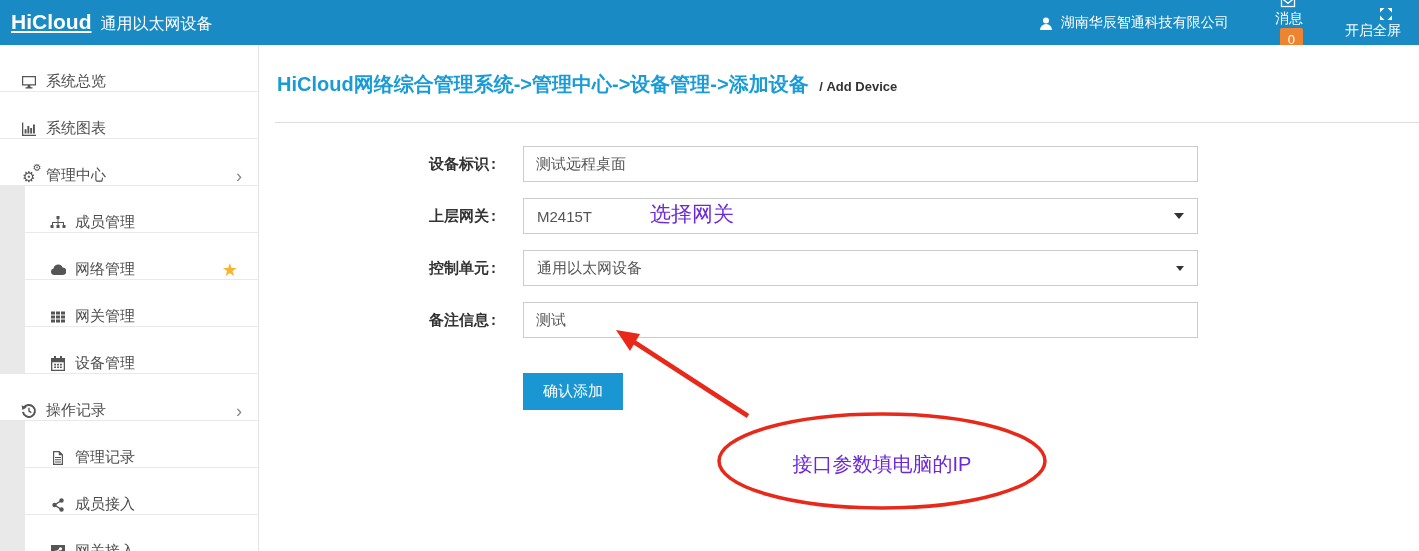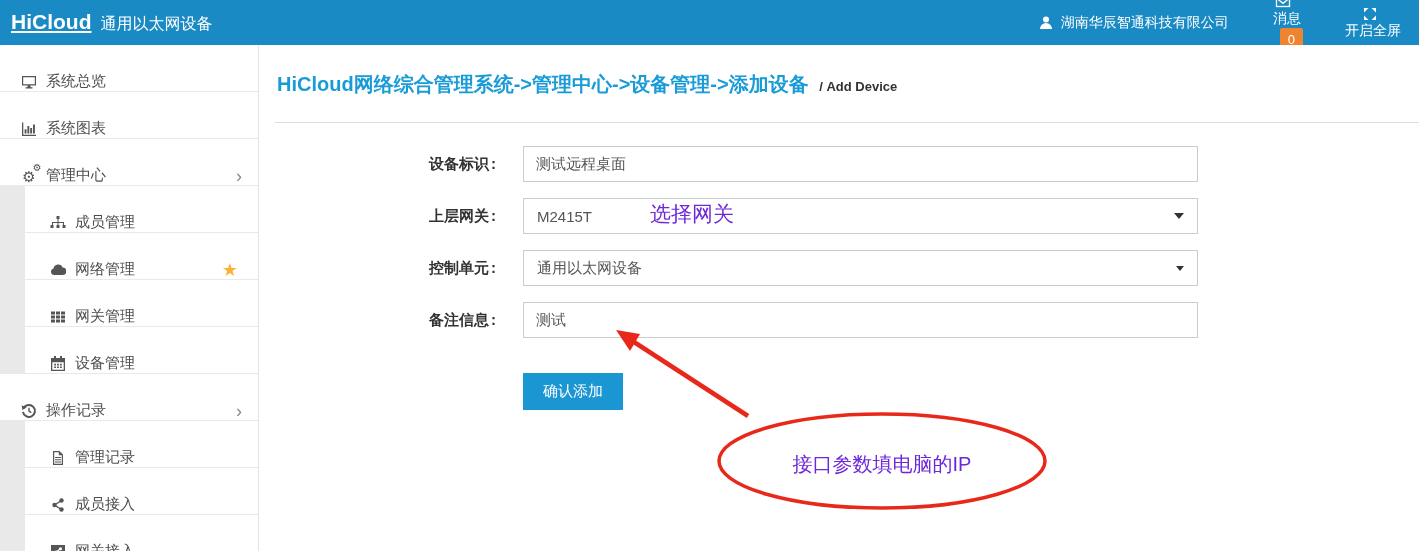--- a/index.html
+++ b/index.html
@@ -12,21 +12,21 @@
   
   .topbar {
     position:absolute; top:0; left:0; width:1419px; height:45px;
     background:#1a8ac4; color:#fff; display:flex; align-items:center;
     padding:0 18px 0 11px;
   }
   .brand { display:flex; align-items:baseline; }
   .brand-name { font-size:21px; font-weight:bold;text-decoration:underline; }
   .brand-suffix { font-size:16px; margin-left:9px; }
   .tb-right { margin-left:auto; display:flex; align-items:center; font-size:14px; }
-  .tb-group { display:flex; align-items:center; cursor:pointer; }
+  .tb-group { display:flex; align-items:flex-end; cursor:pointer; }
   .tb-group + .tb-group { margin-left:42px;flex-direction:column; }
   .tb-icon { width:16px; height:16px; margin-right:7px; display:inline-flex; }
   .tb-icon svg { width:16px; height:16px; }
   .badge {
     background:#ee8330; color:#fff; font-size:13px; line-height:1;
     padding:5px 8px; margin-left:9px; border-radius:2px;
   }
 
   
   .sidebar {

